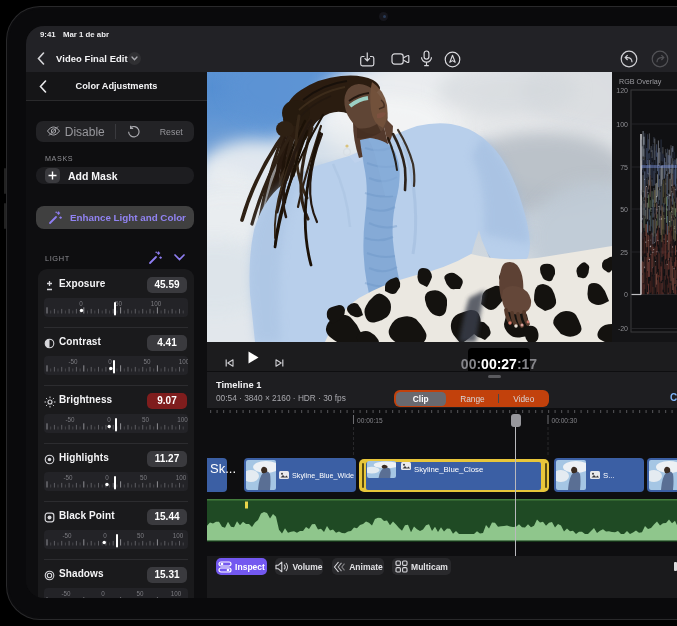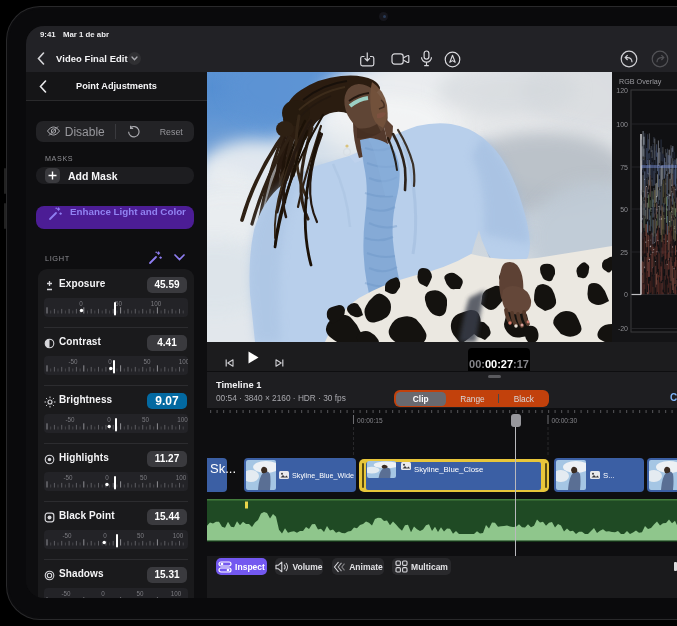--- a/index.html
+++ b/index.html
@@ -56,21 +56,21 @@
   <div class="abs" style="left:625px;top:24px"><svg width="18" height="18" viewBox="0 0 18 18">
         <circle cx="9" cy="9" r="7.8" fill="none" stroke="#525256" stroke-width="1.2"></circle>
         <path d="M6,12.2 C6,9.2 7.6,7.6 10.8,7.6 H12.4 M10.4,5.2 L12.8,7.6 L10.4,10" fill="none" stroke="#525256" stroke-width="1.2"></path>
       </svg></div>
 
   <div class="abs" style="left:0;top:46px;width:181px;height:526px;background:#0e0e10"></div>
   <div class="abs" style="left:0;top:46px;width:181px;height:29px;background:#151517;border-bottom:1px solid #2a2a2c"></div>
   <svg class="abs" style="left:13px;top:54px" width="8" height="13" viewBox="0 0 8 13">
       <path d="M6.5,1 L1.5,6.5 L6.5,12" fill="none" stroke="#e8e8ea" stroke-width="1.6" stroke-linecap="round"></path>
     </svg>
-  <div class="abs" style="left:0px;top:55px;width:181px;text-align:center;font-size:9.2px;font-weight:700;color:#f4f4f6">Point Adjustments</div>
+  <div class="abs" style="left:0px;top:55px;width:181px;text-align:center;font-size:9.2px;font-weight:700;color:#f4f4f6">Color Adjustments</div>
 
   <div class="abs" style="left:10px;top:95px;width:158px;height:21px;background:#232326;border-radius:7px;display:flex">
     <div style="flex:1;display:flex;align-items:center;justify-content:center;gap:4px">
         <span style="margin-top:1px"><svg width="15" height="12" viewBox="0 0 15 12">
             <g fill="none" stroke="#a9a9ae" stroke-width="1">
               <path d="M1.5,6 C3.5,3 6,2 7.5,2 C9,2 11.5,3 13.5,6 C11.5,9 9,10 7.5,10 C6,10 3.5,9 1.5,6 Z"></path>
               <circle cx="7.5" cy="6" r="2.2"></circle>
               <path d="M3,10.5 L12,1.5"></path>
             </g>
           </svg></span>
@@ -86,21 +86,21 @@
   </div>
   <div class="abs" style="left:19px;top:128px;font-size:7.2px;color:#8e8e93;letter-spacing:0.6px">MASKS</div>
   <div class="abs" style="left:10px;top:141px;width:158px;height:17px;background:#1d1d20;border-radius:8px;display:flex;align-items:center">
     <div style="width:15px;height:15px;background:#3a3a3e;border-radius:4.5px;margin:0 8px 0 9px;display:flex;align-items:center;justify-content:center">
         <svg width="9" height="9" viewBox="0 0 9 9">
           <path d="M4.5,0.5 V8.5 M0.5,4.5 H8.5" stroke="#fff" stroke-width="1.4"></path>
         </svg>
       </div>
     <span style="font-size:10.5px;font-weight:600;color:#f5f5f7">Add Mask</span>
   </div>
-  <div class="abs" style="left:10px;top:180px;width:158px;height:23px;background:#4c1d95;border-radius:8px;display:flex;align-items:flex-start">
+  <div class="abs" style="left:10px;top:180px;width:158px;height:23px;background:#404040;border-radius:8px;display:flex;align-items:center">
     <span style="margin:0 7px 0 12px;display:flex">
         <svg width="15" height="15" viewBox="0 0 15 15">
           <path d="M2,13 L8,7" stroke="#8f7ef2" stroke-width="1.8" stroke-linecap="round"></path>
           <path d="M10.5,1.5 V4.7 M8.9,3.1 H12.1" stroke="#8f7ef2" stroke-width="1.2"></path>
           <path d="M12.6,6.4 V8.8 M11.4,7.6 H13.8" stroke="#8f7ef2" stroke-width="1.1"></path>
           <circle cx="8.2" cy="2.2" r="0.8" fill="#8f7ef2"></circle>
         </svg>
       </span>
     <span style="font-size:9.8px;font-weight:600;color:#9183f2">Enhance Light and Color</span>
   </div>
@@ -233,21 +233,21 @@
     <div style="position:absolute;left:18px;top:358.5px;width:144px;height:1px;background:#2c2c2f"></div>
     <div style="position:absolute;left:17px;top:369px;width:13px;height:13px;display:flex;align-items:center;justify-content:center">
       <svg width="12" height="12" viewBox="0 0 12 12">
         <circle cx="6" cy="6" r="2" fill="none" stroke="#d6d6da" stroke-width="1.1"></circle>
         <g stroke="#d6d6da" stroke-width="1">
           <path d="M6 .5v1.6M6 9.9v1.6M.5 6h1.6M9.9 6h1.6M2.1 2.1l1.1 1.1M8.8 8.8l1.1 1.1M9.9 2.1 8.8 3.2M3.2 8.8 2.1 9.9"></path>
         </g>
       </svg>
     </div>
     <div style="position:absolute;left:33px;top:368px;font-size:10px;font-weight:700;color:#f5f5f7;letter-spacing:.1px">Brightness</div>
-    <div style="position:absolute;left:121px;top:366.5px;width:40px;height:16px;background:#0369a1;border-radius:5px;display:flex;align-items:center;justify-content:center;font-size:12px;font-weight:700;color:#fff">9.07</div>
+    <div style="position:absolute;left:121px;top:366.5px;width:40px;height:16px;background:#7f1d1d;border-radius:5px;display:flex;align-items:center;justify-content:center;font-size:10px;font-weight:700;color:#fff">9.07</div>
     <div style="position:absolute;left:18px;top:388px">
       <svg width="144" height="19" style="display:block">
         <rect x="0" y="0" width="144" height="19" rx="4" fill="#232327"></rect>
         <rect x="2.5" y="9.3" width="1" height="6.2" fill="#8e8e93"></rect>
         <rect x="6.2" y="12.5" width="1" height="3.0" fill="#46464b"></rect>
         <rect x="9.9" y="10.9" width="1" height="4.6" fill="#5e5e63"></rect>
         <rect x="13.5" y="12.5" width="1" height="3.0" fill="#46464b"></rect>
         <rect x="17.2" y="10.9" width="1" height="4.6" fill="#5e5e63"></rect>
         <rect x="20.9" y="12.5" width="1" height="3.0" fill="#46464b"></rect>
         <rect x="24.6" y="10.9" width="1" height="4.6" fill="#5e5e63"></rect>
@@ -1285,36 +1285,36 @@
         <path d="M1.2,0.5 V7.5" stroke="#cfcfd3" stroke-width="1.2"></path>
         <path d="M8,0.8 L2.8,4 L8,7.2 Z" fill="none" stroke="#cfcfd3" stroke-width="1.1" stroke-linejoin="round"></path>
       </svg></div>
   <div class="abs" style="left:222px;top:324px"><svg width="11" height="13" viewBox="0 0 11 13">
         <path d="M0.5,0.5 L10.5,6.5 L0.5,12.5 Z" fill="#fff"></path>
       </svg></div>
   <div class="abs" style="left:249px;top:327px"><svg width="9" height="8" viewBox="0 0 9 8">
         <path d="M7.8,0.5 V7.5" stroke="#cfcfd3" stroke-width="1.2"></path>
         <path d="M1,0.8 L6.2,4 L1,7.2 Z" fill="none" stroke="#cfcfd3" stroke-width="1.1" stroke-linejoin="round"></path>
       </svg></div>
-  <div class="abs" style="left:442px;top:322px;width:62px;height:31px;background:#000;border-radius:4px;display:flex;align-items:center;justify-content:center;font-size:11px;font-weight:600">
+  <div class="abs" style="left:442px;top:322px;width:62px;height:31px;background:#000;border-radius:4px;display:flex;align-items:center;justify-content:center;font-size:14px;font-weight:600">
       <span style="color:#85858a">00:</span>
       <span style="color:#fff">00:27</span>
       <span style="color:#85858a">:17</span>
     </div>
 
   <div class="abs" style="left:181px;top:345px;width:496px;height:227px;background:#0e0e10"></div>
   <div class="abs" style="left:181px;top:346px;width:496px;height:36px;background:#1e1e21"></div>
   <div class="abs" style="left:462px;top:349px;width:13px;height:3px;background:#5a5a5e;border-radius:2px"></div>
   <div class="abs" style="left:190px;top:354px;font-size:9.3px;font-weight:700;color:#f2f2f4">Timeline 1</div>
   <div class="abs" style="left:190px;top:367px;font-size:8.3px;color:#a8a8ad">00:54 · 3840 × 2160 · HDR · 30 fps</div>
   <div class="abs" style="left:368px;top:364px;width:155px;height:17px;background:#c2410c;border-radius:6px;display:flex;align-items:center">
     <div style="flex:1;height:14px;margin:0 1.5px;background:#69696f;border-radius:4.5px;display:flex;align-items:center;justify-content:center;font-size:8.3px;font-weight:600;color:#fff">Clip</div>
     <div style="flex:1;text-align:center;font-size:8.3px;color:#d8d8db">Range</div>
     <div style="width:1px;height:9px;background:#47474b"></div>
-    <div style="flex:1;text-align:center;font-size:8.3px;color:#d8d8db">Black</div>
+    <div style="flex:1;text-align:center;font-size:8.3px;color:#d8d8db">Video</div>
   </div>
   <div class="abs" style="left:644px;top:366px;font-size:10px;font-weight:600;color:#7fb2f5">C</div>
 
   <svg class="abs" style="left:181px;top:383px" width="496" height="50" viewBox="0 0 496 50">
     <rect x="3.0" y="1" width="1.2" height="3" fill="#4a4a4e"></rect>
       <rect x="9.5" y="1" width="1.2" height="3" fill="#4a4a4e"></rect>
       <rect x="16.0" y="1" width="1.2" height="3" fill="#4a4a4e"></rect>
       <rect x="22.5" y="1" width="1.2" height="3" fill="#4a4a4e"></rect>
       <rect x="29.0" y="1" width="1.2" height="3" fill="#4a4a4e"></rect>
       <rect x="35.5" y="1" width="1.2" height="3" fill="#4a4a4e"></rect>

